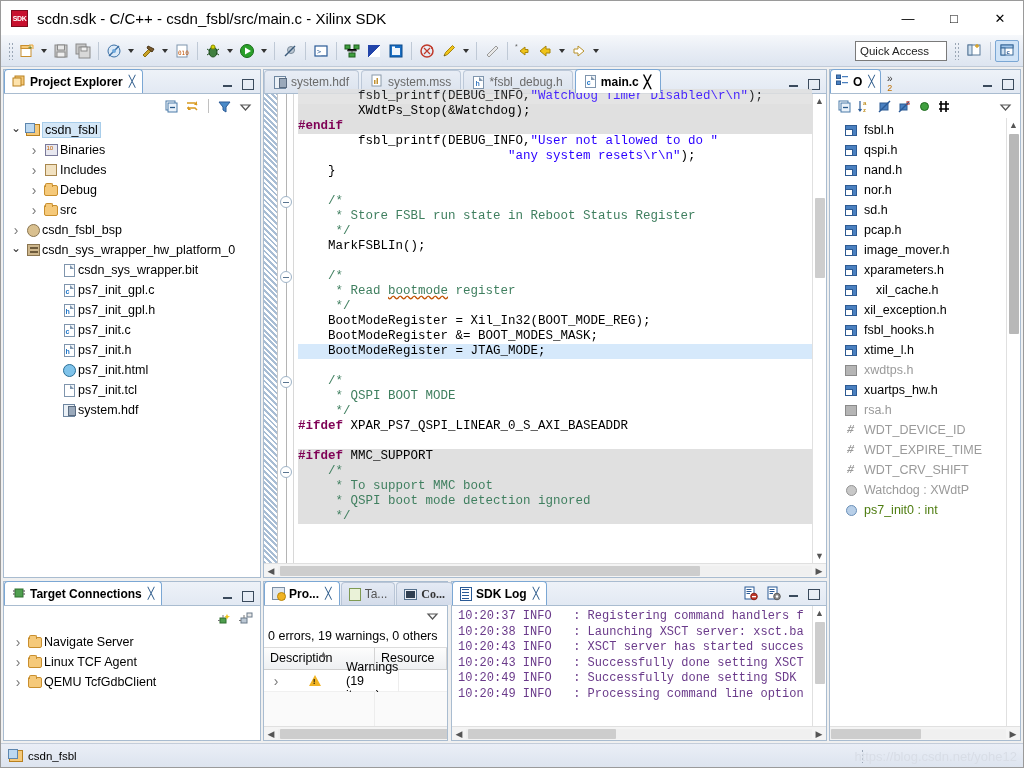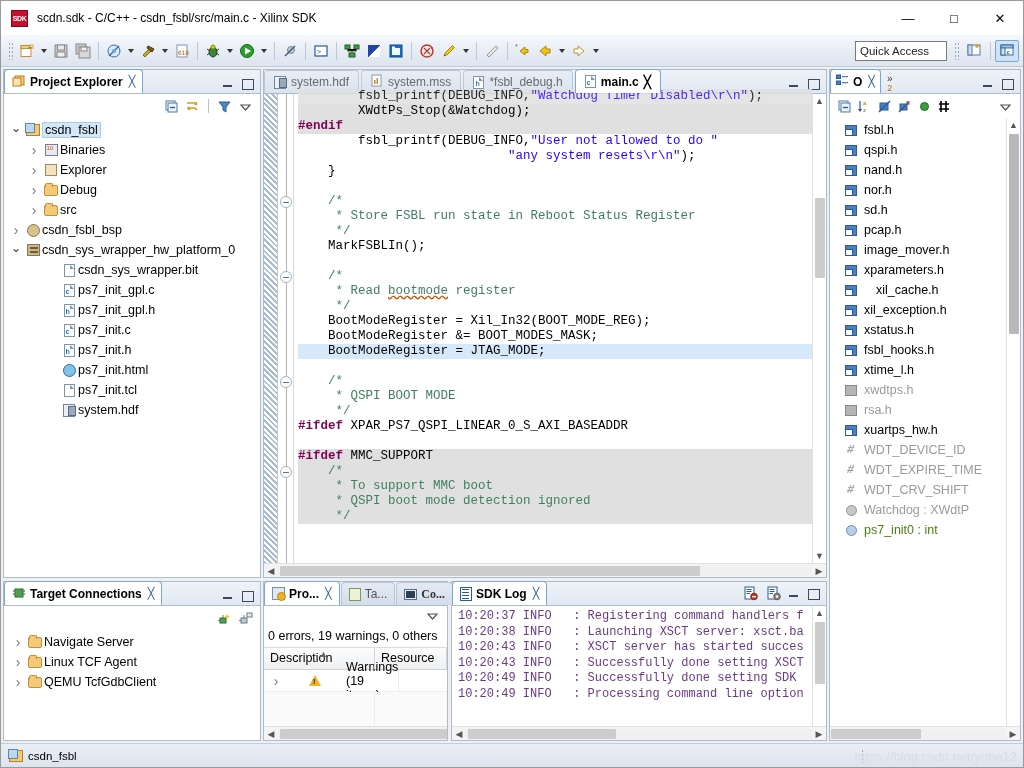--- a/index.html
+++ b/index.html
@@ -29,21 +29,21 @@
     width: 17px; height: 17px; margin-left: 10px; margin-right: 9px;
     background: #c8102e;
     border: 1px solid #7a0a1c;
     position: relative; flex: 0 0 17px;
     display: flex; align-items: center; justify-content: center;
   }
   .title-icon span {
     font-size: 7px; font-weight: bold; color: #fff;
     letter-spacing: -0.4px; line-height: 1;
   }
-  .title-text { font-size: 12px; color: #000; white-space: nowrap; }
+  .title-text { font-size: 15px; color: #000; white-space: nowrap; }
   .win-buttons { margin-left: auto; display: flex; height: 34px; }
   .win-btn {
     width: 46px; height: 34px;
     display: flex; align-items: center; justify-content: center;
     font-size: 13px; color: #000;
   }
 
   
   .menubar {
     height: 23px; background: #ffffff;
@@ -555,21 +555,21 @@
                   </span>
                 </span>
                 <span class="lbl">Binaries</span>
               </div>
               <div class="tree-row">
                 <span style="width:22px;flex:0 0 22px"></span>
                 <span class="twisty closed"></span>
                 <span class="t-icon">
                   <span class="ic ic-inc"></span>
                 </span>
-                <span class="lbl">Explorer</span>
+                <span class="lbl">Includes</span>
               </div>
               <div class="tree-row">
                 <span style="width:22px;flex:0 0 22px"></span>
                 <span class="twisty closed"></span>
                 <span class="t-icon">
                   <span class="ic ic-folder"></span>
                 </span>
                 <span class="lbl">Debug</span>
               </div>
               <div class="tree-row">
@@ -1068,56 +1068,49 @@
                   <span class="t-icon">
                     <span class="ic ic-outl"></span>
                   </span>
                   <span class="lbl" style="padding-left:4px;">xil_exception.h</span>
                 </div>
                 <div class="tree-row">
                   <span style="width:12px;flex:0 0 12px"></span>
                   <span class="t-icon">
                     <span class="ic ic-outl"></span>
                   </span>
-                  <span class="lbl" style="padding-left:4px;">xstatus.h</span>
-                </div>
-                <div class="tree-row">
-                  <span style="width:12px;flex:0 0 12px"></span>
-                  <span class="t-icon">
-                    <span class="ic ic-outl"></span>
-                  </span>
                   <span class="lbl" style="padding-left:4px;">fsbl_hooks.h</span>
                 </div>
                 <div class="tree-row">
                   <span style="width:12px;flex:0 0 12px"></span>
                   <span class="t-icon">
                     <span class="ic ic-outl"></span>
                   </span>
                   <span class="lbl" style="padding-left:4px;">xtime_l.h</span>
                 </div>
                 <div class="tree-row">
                   <span style="width:12px;flex:0 0 12px"></span>
                   <span class="t-icon">
                     <span class="ic ic-outl-dis"></span>
                   </span>
                   <span class="lbl" style="padding-left:4px;color:#9a9a9a;">xwdtps.h</span>
                 </div>
                 <div class="tree-row">
                   <span style="width:12px;flex:0 0 12px"></span>
                   <span class="t-icon">
+                    <span class="ic ic-outl"></span>
+                  </span>
+                  <span class="lbl" style="padding-left:4px;">xuartps_hw.h</span>
+                </div>
+                <div class="tree-row">
+                  <span style="width:12px;flex:0 0 12px"></span>
+                  <span class="t-icon">
                     <span class="ic ic-outl-dis"></span>
                   </span>
                   <span class="lbl" style="padding-left:4px;color:#9a9a9a;">rsa.h</span>
-                </div>
-                <div class="tree-row">
-                  <span style="width:12px;flex:0 0 12px"></span>
-                  <span class="t-icon">
-                    <span class="ic ic-outl"></span>
-                  </span>
-                  <span class="lbl" style="padding-left:4px;">xuartps_hw.h</span>
                 </div>
                 <div class="tree-row">
                   <span style="width:12px;flex:0 0 12px"></span>
                   <span class="t-icon">
                     <span class="ic ic-hash">#</span>
                   </span>
                   <span class="lbl" style="padding-left:4px;color:#9a9a9a;">WDT_DEVICE_ID</span>
                 </div>
                 <div class="tree-row">
                   <span style="width:12px;flex:0 0 12px"></span>

